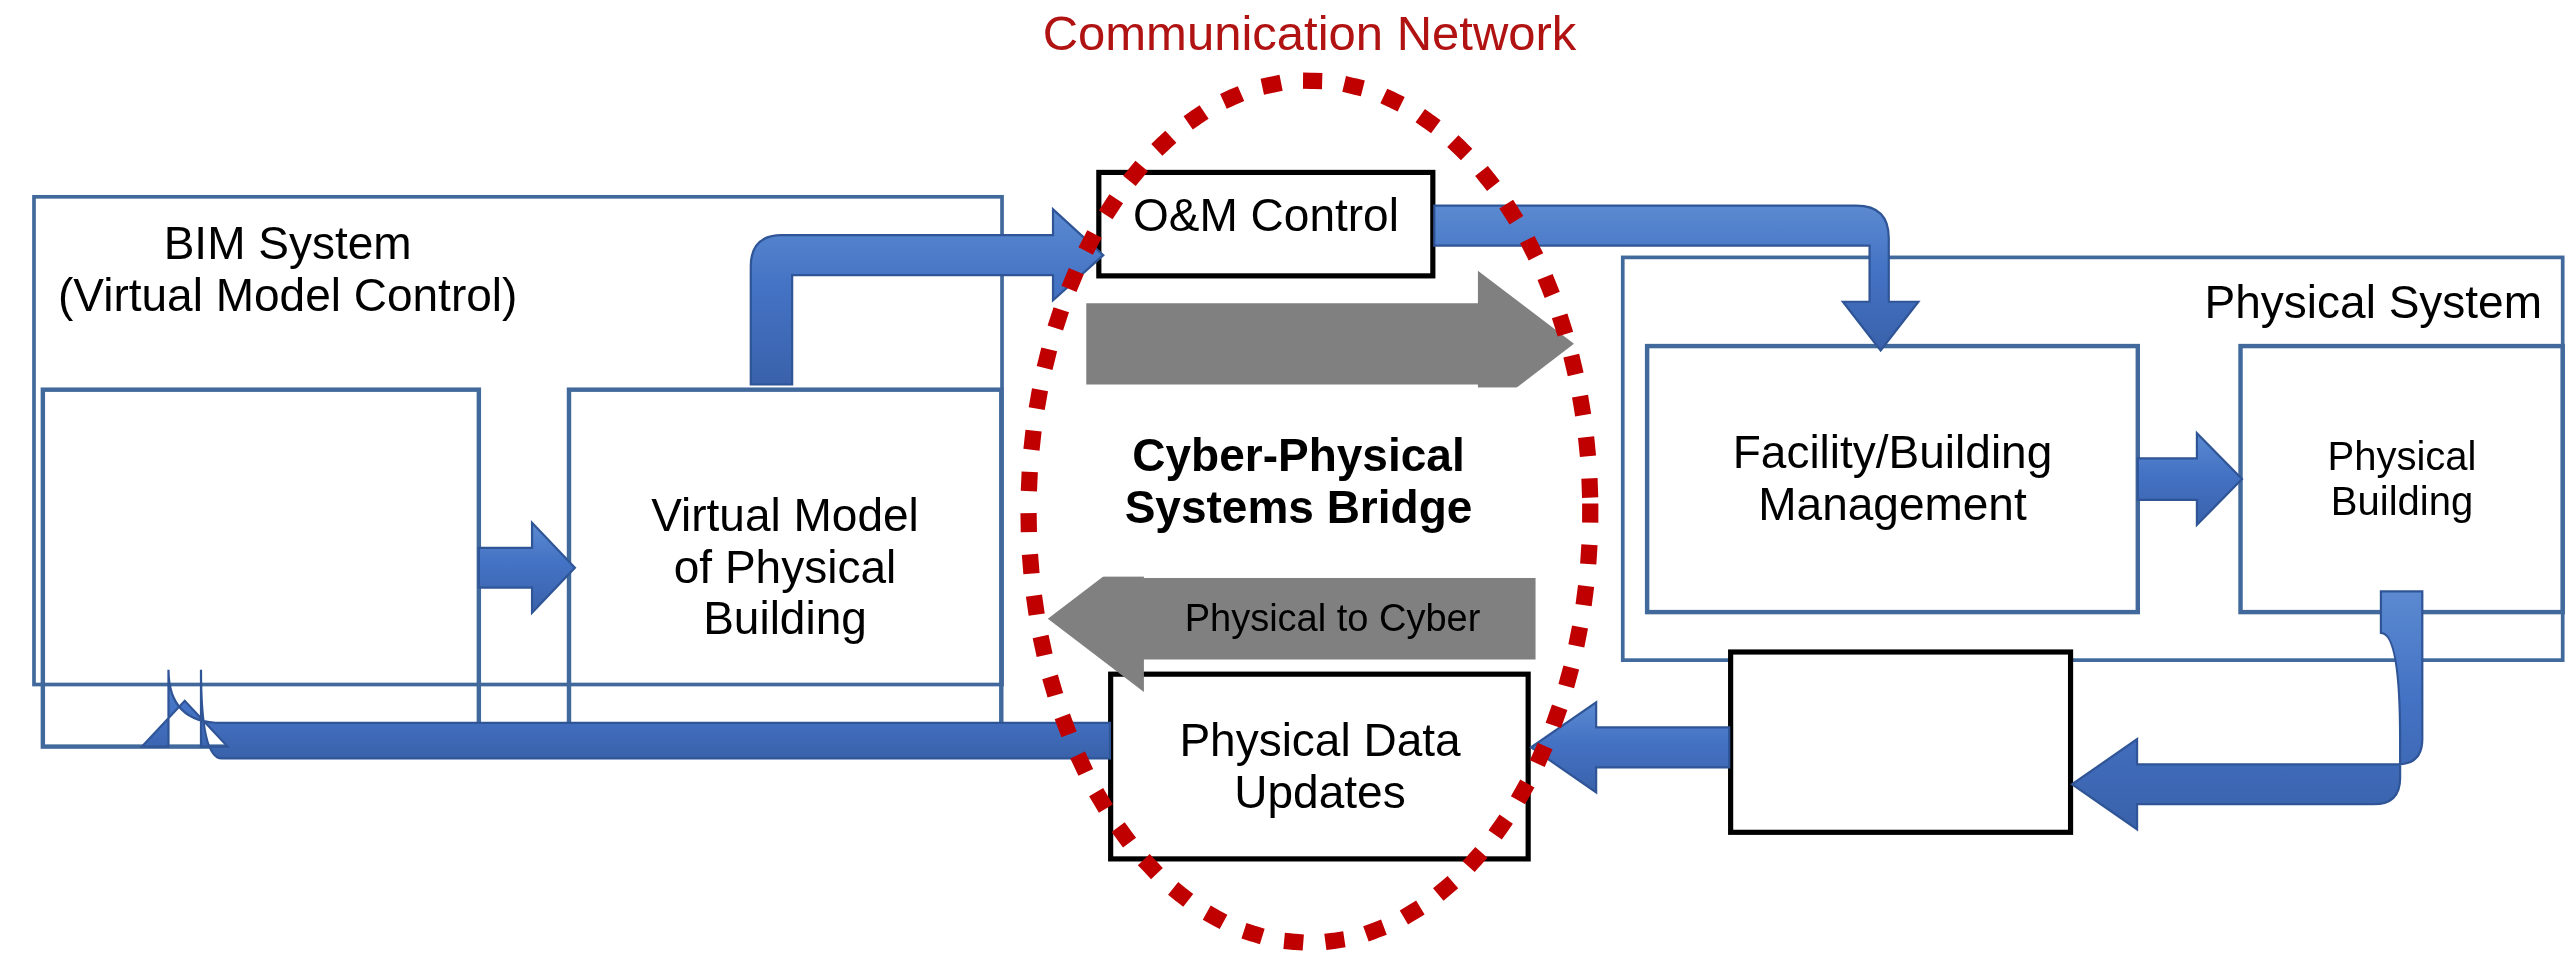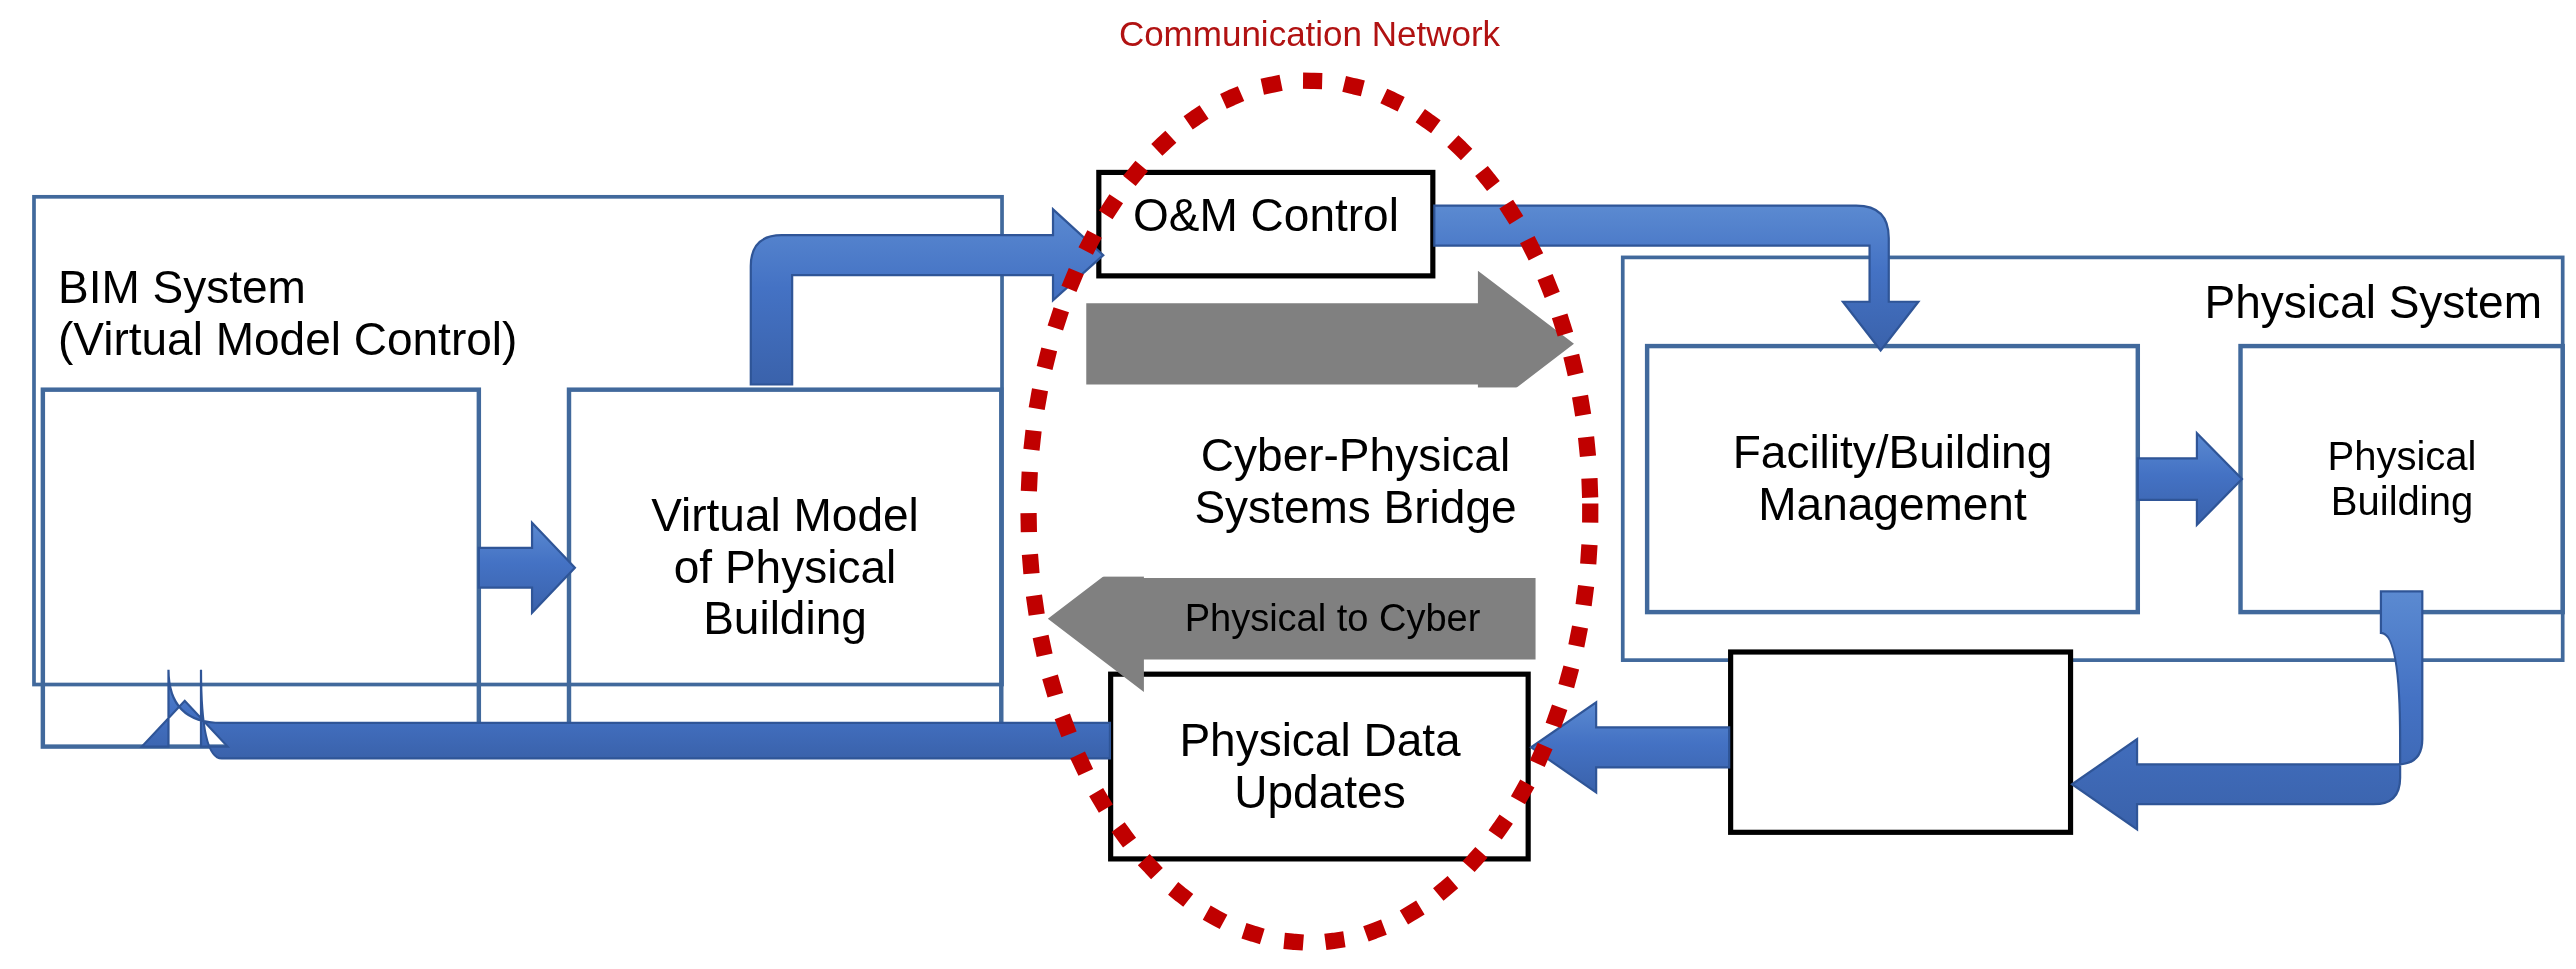--- a/index.html
+++ b/index.html
@@ -3,21 +3,21 @@
 <meta charset="utf-8">
 <style>
   html,body{margin:0;padding:0;background:#ffffff;}
   body{width:2576px;height:970px;overflow:hidden;
        font-family:"Liberation Sans",sans-serif;}
   #stage{position:relative;width:2576px;height:970px;background:#fff;}
   svg#canvas{position:absolute;left:0;top:0;width:2576px;height:970px;}
   .lbl{position:absolute;display:flex;align-items:center;justify-content:center;
        text-align:center;line-height:1.12;color:#000;white-space:pre-line;
        font-family:"Liberation Sans",sans-serif;}
-  .lbl.left{justify-content:flex-start;text-align:left;margin-top:44px;}
+  .lbl.left{justify-content:flex-start;text-align:center;}
   .lbl.right{justify-content:flex-end;text-align:right;}
 </style>
 </head>
 <body>
 
 <div id="stage">
 
   <svg id="canvas" viewBox="0 0 3486 1312" xmlns="http://www.w3.org/2000/svg">
     <defs>
       <linearGradient id="bluegrad" x1="0" y1="0" x2="0" y2="1">
@@ -87,33 +87,33 @@
 (Virtual Model Control)</div>
 
 
   <div class="lbl" style="left:569px;top:389px;width:432px;height:357px;font-size:46px;">Virtual Model
 of Physical
 Building</div>
 
   <div class="lbl" style="left:1099px;top:164px;width:334px;height:103px;font-size:46px;">O&amp;M Control</div>
 
 
-  <div class="lbl" style="left:1127px;top:390px;width:457px;height:183px;font-size:46px;font-weight:normal;">Cyber-Physical
+  <div class="lbl" style="left:1070px;top:390px;width:457px;height:183px;font-size:46px;font-weight:bold;">Cyber-Physical
 Systems Bridge</div>
 
   <div class="lbl" style="left:1144px;top:579px;width:377px;height:78px;font-size:38px;color:#000000;text-align:center;">Physical to Cyber</div>
 
   <div class="lbl" style="left:1111px;top:674px;width:418px;height:185px;font-size:46px;">Physical Data
 Updates</div>
 
   <div class="lbl right" style="left:1670px;top:273px;width:872px;height:59px;font-size:46px;">Physical System</div>
 
   <div class="lbl" style="left:1647px;top:346px;width:491px;height:266px;font-size:46px;">Facility/Building
 Management</div>
 
   <div class="lbl" style="left:2241px;top:346px;width:322px;height:266px;font-size:40px;">Physical
 Building</div>
 
 
-  <div class="lbl" style="left:940px;top:4.4px;width:739px;height:59px;font-size:35px;color:#b11212;">Communication Network</div>
+  <div class="lbl" style="left:940px;top:4.4px;width:739px;height:59px;font-size:49px;color:#b11212;">Communication Network</div>
 
 </div>
 
 
 </body></html>

